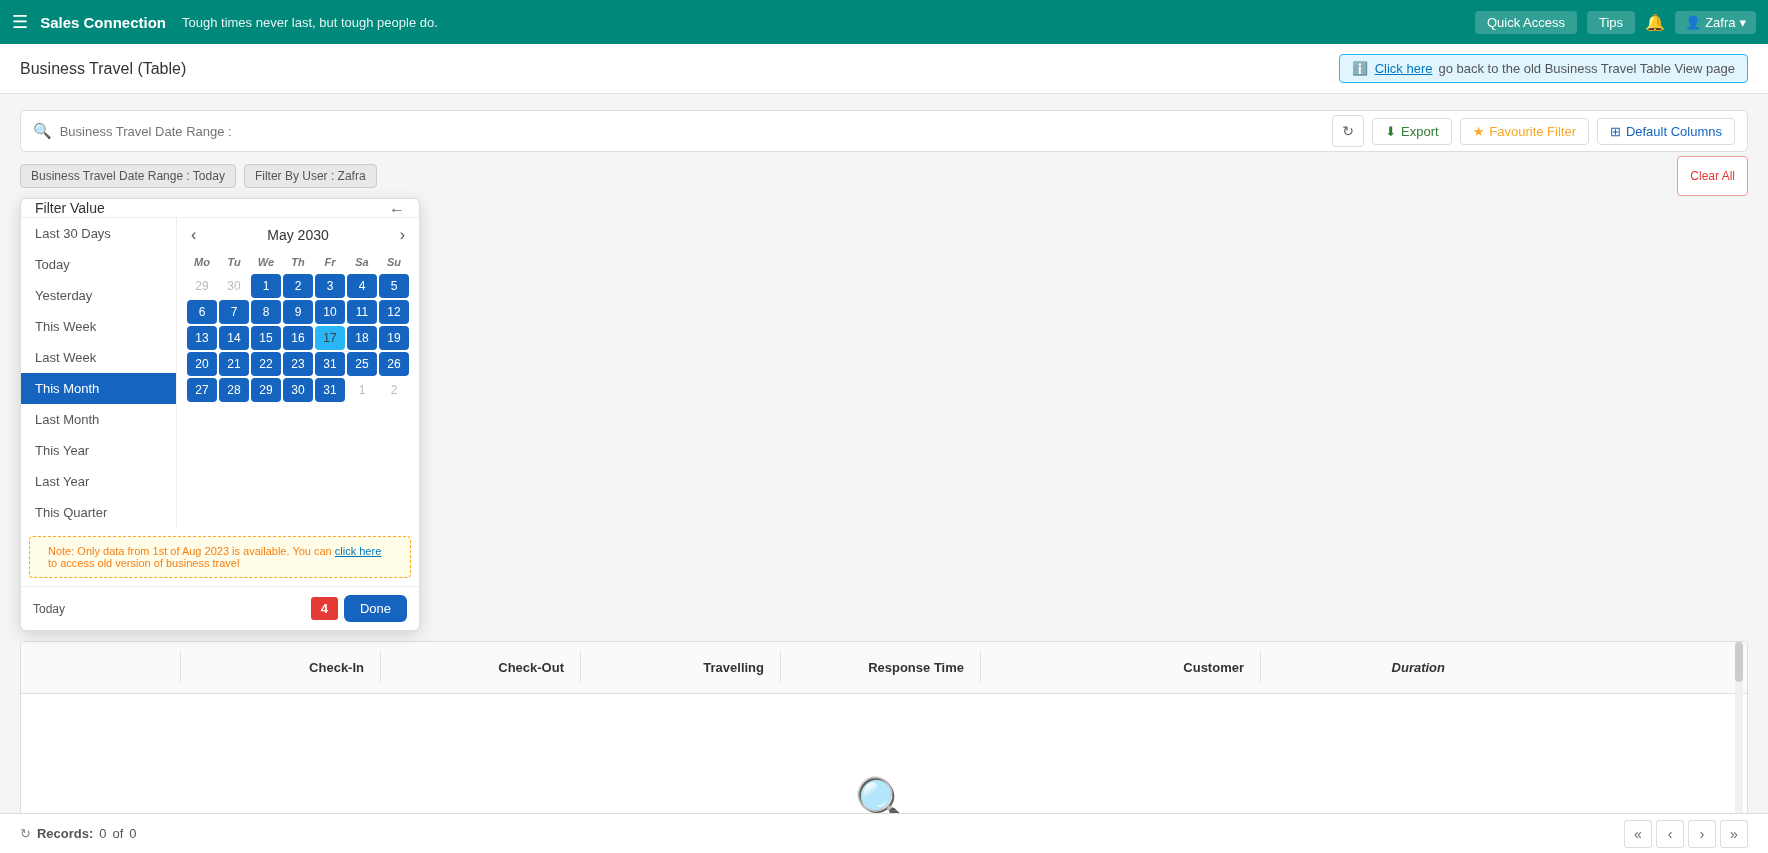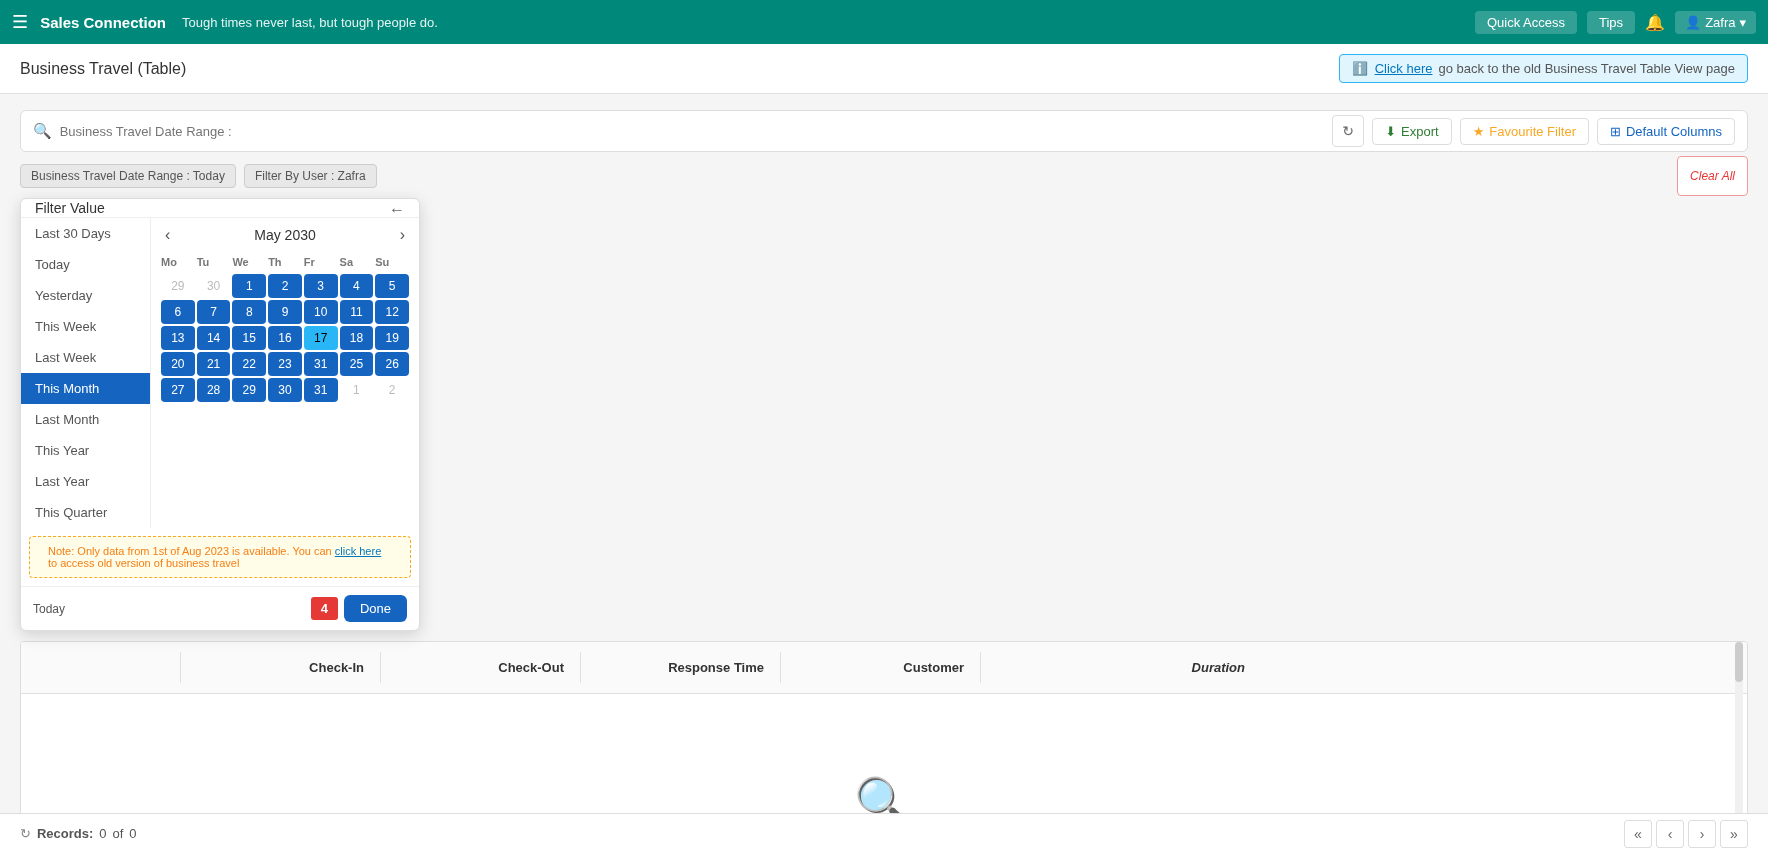--- a/index.html
+++ b/index.html
@@ -141,21 +141,20 @@
     .clear-all-btn {
       position: absolute;
       right: 0;
       background: white;
       border: 1px solid #ef9a9a;
       color: #e53935;
       padding: 12px 12px;
       border-radius: 4px;
       font-size: 12px;
       cursor: pointer;
-      font-style: italic;
     }
 
     
     .table-container {
       background: white;
       border: 1px solid #ddd;
       border-radius: 4px;
       overflow: hidden;
     }
     .table-header {
@@ -229,62 +228,64 @@
     .filter-dropdown-header {
       display: flex;
       align-items: center;
       justify-content: space-between;
       padding: 0 14px;
       border-bottom: 1px solid #eee;
     }
     .filter-dropdown-title { font-size: 14px; font-weight: 500; color: #333; }
     .filter-dropdown-back { background: none; border: none; cursor: pointer; color: #666; font-size: 16px; }
     .filter-dropdown-body { display: flex; }
-    .filter-list { width: 130px; border-right: 1px solid #eee; }
+    .filter-list { width: 156px; border-right: 1px solid #eee; }
     .filter-list-item {
       padding: 8px 14px;
       font-size: 13px;
       color: #555;
       cursor: pointer;
     }
     .filter-list-item.active { background: #1565C0; color: white; border-radius: 0; }
     .calendar-panel { flex: 1; padding: 8px 10px; }
     .cal-nav {
       display: flex;
       align-items: center;
       justify-content: space-between;
       margin-bottom: 8px;
       padding: 0 4px;
     }
     .cal-nav-btn { background: none; border: none; cursor: pointer; font-size: 16px; color: #555; }
     .cal-month-year { font-size: 14px; font-weight: 500; color: #333; }
     .cal-grid { display: grid; grid-template-columns: repeat(7, 1fr); gap: 2px; }
     .cal-day-header {
+      text-align: center;
       font-size: 11px;
       font-weight: 600;
       color: #777;
       padding: 4px 0;
+      font-style: italic;
     }
     .cal-day {
       text-align: center;
       font-size: 12px;
       padding: 5px 2px;
       border-radius: 4px;
       cursor: pointer;
       color: #333;
     }
     .cal-day.other-month { color: #bbb; }
     .cal-day.highlighted {
       background: #1565C0;
       color: white;
       border-radius: 4px;
     }
     .cal-day.today-highlight {
       background: #29B6F6;
-      color: #000000;
+      color: #404040;
     }
     .filter-note {
       margin: 8px;
       padding: 8px 18px;
       border: 1px dashed #F9A825;
       background: #FFFDE7;
       border-radius: 4px;
       font-size: 11px;
       color: #F57F17;
     }
@@ -478,20 +479,21 @@
         <button class="done-btn">Done</button>
       </div>
     </div>
   </div>
 
   <div class="table-container" style="position:relative;">
     <div class="table-header" id="table-header">
         <div class="table-header-cell"></div>
         <div class="table-header-cell">Check-In</div>
         <div class="table-header-cell">Check-Out</div>
+        <div class="table-header-cell">Travelling</div>
         <div class="table-header-cell">Response Time</div>
         <div class="table-header-cell">Customer</div>
         <div class="table-header-cell">Duration</div>
       </div>
     <div class="no-record-area">
       <div class="no-record-icon">🔍</div>
 
     </div>
     <div class="scrollbar-track">
       <div class="scrollbar-thumb"></div>

